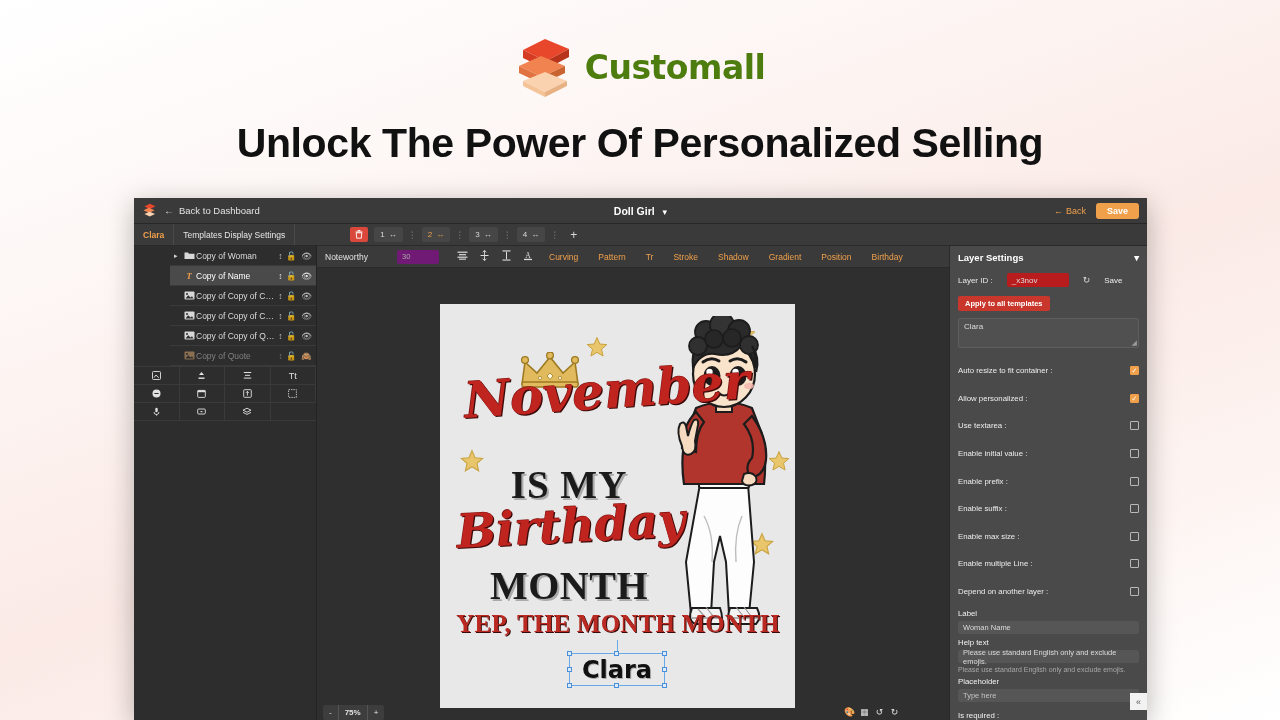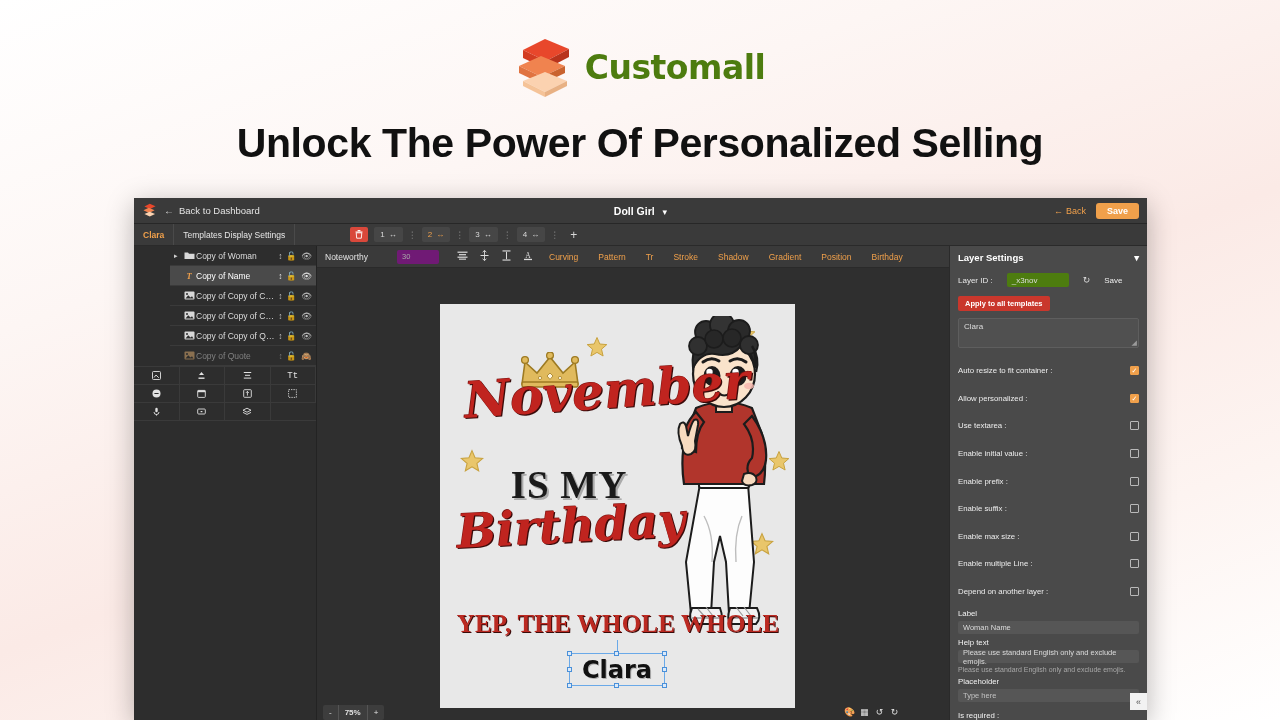--- a/index.html
+++ b/index.html
@@ -154,21 +154,21 @@
     width: 198px; background: #4a4a4a; border-left: 1px solid #2a2a2a;
     padding: 6px 8px 4px 8px; position: relative; overflow: hidden;
   }
   .sp-head {
     display: flex; align-items: center; justify-content: space-between;
     font-size: 9.5px; color: #fff; font-weight: 600; margin-bottom: 10px;
   }
   .sp-row-id { display: flex; align-items: center; gap: 14px; margin-bottom: 9px; }
   .sp-label { font-size: 8px; color: #e8e8e8; }
   .sp-input {
-    background: #4d7c0f; height: 14px; border-radius: 2px; font-size: 8px;
+    background: #b91c1c; height: 14px; border-radius: 2px; font-size: 8px;
     color: #ddd; display: flex; align-items: center; padding: 0 5px;
   }
   .id-input { width: 62px; }
   .refresh-ico { color: #ddd; font-size: 9px; }
   .sp-save { font-size: 8px; color: #eee; }
   .apply-btn {
     background: #c9372c; color: #fff; font-size: 7.5px; font-weight: 600;
     padding: 3px 7px; border-radius: 2px; display: inline-block; margin-bottom: 7px;
   }
   .textarea-box {
@@ -444,21 +444,21 @@
               <rect x="1.5" y="6.5" width="6" height="1.4" fill="#e2e2e2"></rect>
             </svg>
         </div>
         <div class="tool-cell">
           <svg width="9" height="9" viewBox="0 0 9 9">
               <rect x="0.8" y="1" width="7.4" height="1" fill="#e2e2e2"></rect>
               <rect x="2" y="3.8" width="5" height="1" fill="#e2e2e2"></rect>
               <rect x="0.8" y="6.6" width="7.4" height="1" fill="#e2e2e2"></rect>
             </svg>
         </div>
-        <div class="tool-cell" style="font-family:Liberation Mono, monospace;font-size:9px;text-align:center;">Tt</div>
+        <div class="tool-cell" style="font-family:Liberation Sans, sans-serif;font-size:9px;text-align:center;">Tt</div>
         <div class="tool-cell">
           <svg width="9" height="9" viewBox="0 0 9 9">
               <circle cx="4.5" cy="4.5" r="4" fill="#e2e2e2"></circle>
               <rect x="2.4" y="4" width="4.2" height="1" fill="#2d2d2d"></rect>
             </svg>
         </div>
         <div class="tool-cell">
           <svg width="9" height="9" viewBox="0 0 9 9">
               <rect x="0.7" y="1.4" width="7.6" height="7" rx="0.8" fill="none" stroke="#e2e2e2" stroke-width="0.9"></rect>
               <rect x="0.7" y="1.4" width="7.6" height="1.8" fill="#e2e2e2"></rect>
@@ -619,21 +619,22 @@
 
               <ellipse cx="40" cy="70" rx="5" ry="3.2" fill="#f3b6ae" opacity=".85"></ellipse>
               <ellipse cx="89" cy="70" rx="5" ry="3.2" fill="#f3b6ae" opacity=".85"></ellipse>
 
               <path d="M58 76 q6 7 13 0" fill="none" stroke="#1c1c1c" stroke-width="2" stroke-linecap="round"></path>
             </svg>
 
             <div class="w-november">November</div>
             <div class="w-ismy">IS MY</div>
             <div class="w-birthday">Birthday</div>
-            <div class="w-yep">YEP, THE WHOLE WHOLE</div>
+            <div class="w-month">MONTH</div>
+            <div class="w-yep">YEP, THE MONTH MONTH</div>
 
             <div class="name-sel">
               <div class="rot-line"></div>
               <div class="nm">Clara</div>
               <span class="hdl tl"></span>
               <span class="hdl tc"></span>
               <span class="hdl tr"></span>
               <span class="hdl ml"></span>
               <span class="hdl mr"></span>
               <span class="hdl bl"></span>

